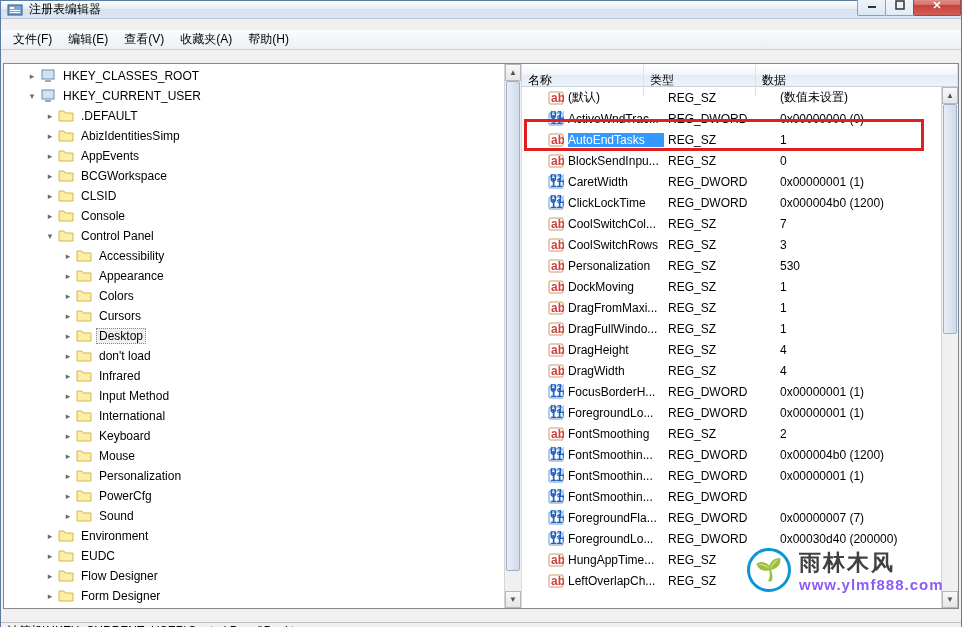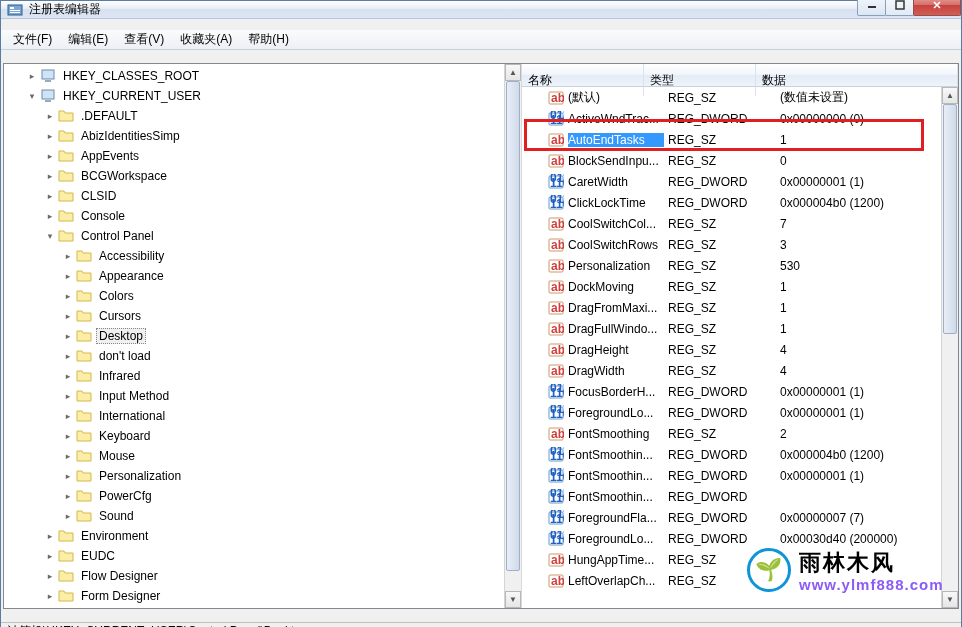--- a/index.html
+++ b/index.html
@@ -33,21 +33,21 @@
 .lrow .lctype { width: 112px; padding-left: 4px; }
 .lrow .lcdata { flex: 1; padding-left: 4px; }
 .lrow.sel .lcname { background: #3399ff; color: #fff; }
 .redbox { position: absolute; border: 3px solid #e02020; pointer-events: none; }
 .scrollbar-v { position: absolute; right: 0; top: 0; bottom: 0; width: 17px; background: #f0f0f0; border-left: 1px solid #d4d4d4; }
 .sb-btn { height: 17px; background: linear-gradient(to bottom,#f8f8f8,#e6e6e6); border: 1px solid #b8b8b8; display:flex; align-items:center; justify-content:center; font-size:8px; color:#555; }
 .sb-thumb { position: absolute; left: 1px; right: 1px; background: linear-gradient(to right,#e8eef7,#cfdae9); border: 1px solid #9cb0c9; border-radius: 2px; }
 .watermark { position: absolute; right: 8px; bottom: 24px; width: 210px; height: 58px; pointer-events: none; }
 .wm-circle { width: 44px; height: 44px; border: 3px solid #0d95d8; border-radius: 50%; position: absolute; left: 4px; top: 4px; display:flex; align-items:center; justify-content:center; background:#fff; }
 .wm-leaf { font-size: 22px; color: #1a8a1a; }
-.wm-text1 { position: absolute; left: 56px; top: 4px; font-size: 22px; font-weight: bold; color: #000000; letter-spacing: 2px; font-family: "SimHei", sans-serif; }
+.wm-text1 { position: absolute; left: 56px; top: 4px; font-size: 22px; font-weight: bold; color: #404040; letter-spacing: 2px; font-family: "SimHei", sans-serif; }
 .wm-text2 { position: absolute; left: 56px; top: 32px; font-size: 15px; font-weight: bold; color: #8b5cf6; letter-spacing: 1px; font-family: Arial; }
 svg { display: block; }
 </style>
 </head>
 <body>
 
 <div class="window">
   <div class="titlebar">
     <svg class="appicon" viewBox="0 0 16 16">
         <rect x="1" y="3" width="14" height="10" fill="#7aa7d8" stroke="#2a5a8a"></rect>

